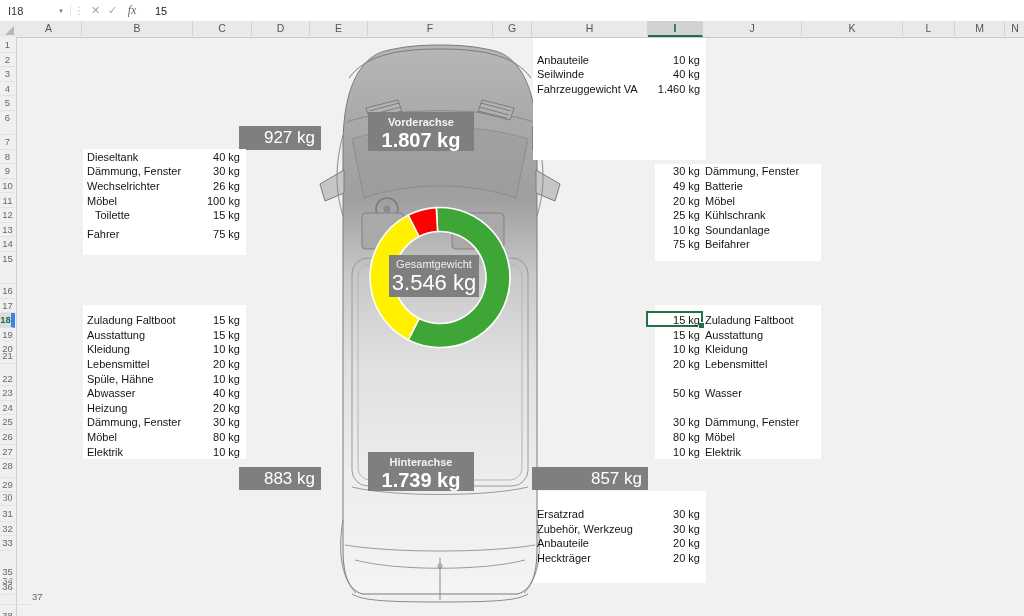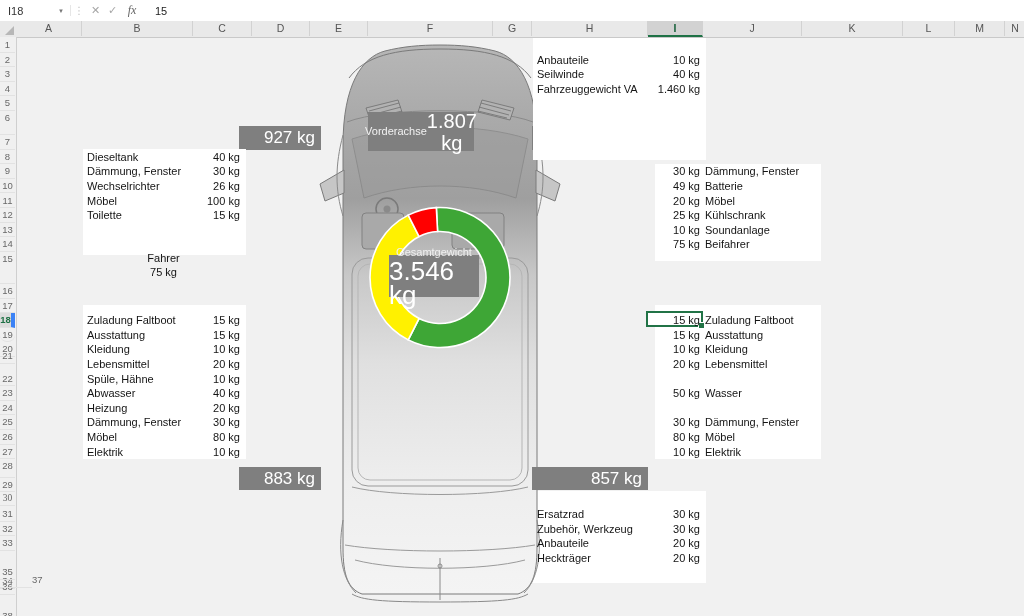--- a/index.html
+++ b/index.html
@@ -31,36 +31,36 @@
          border-bottom:1px solid #e2e2e2;box-sizing:border-box;line-height:14.6px;cursor:pointer;}
   .row-h.sel{color:#1e7145;font-weight:bold;background:#dcdcdc;border-right:4px solid #3b82f6;}
   
   .sheet{position:absolute;left:16px;top:37px;right:0;bottom:0;}
   .sheet .inner{position:absolute;left:-16px;top:-37px;width:1024px;height:616px;}
   .block{position:absolute;background:#ffffff;}
   .van-svg{position:absolute;left:0;top:0;z-index:1;}
   .gbox{position:absolute;background:#7f7f7f;color:#fff;z-index:3;}
   .gbox.corner-w{display:flex;align-items:center;justify-content:flex-end;
                  padding-right:6px;box-sizing:border-box;font-size:17px;}
-  .gbox.axle{display:flex;flex-direction:row;align-items:center;justify-content:center;
-             text-align:center;box-sizing:border-box;}
+  .gbox.axle{display:flex;flex-direction:column;align-items:center;justify-content:flex-end;
+             text-align:center;box-sizing:border-box;font-weight:bold;}
   .axle .a-label{font-size:11px;line-height:13px;color:#f2f2f2;}
   .axle .a-value{font-size:20px;line-height:22px;}
   .list{position:absolute;background:#fff;font-size:11px;color:#141414;z-index:4;}
   .li{position:absolute;left:0;right:0;height:14.6px;display:flex;align-items:center;line-height:14.4px;cursor:cell;}
   .lt .li{padding:0 6px 0 4px;}
   .lt .ll{flex:1;white-space:nowrap;}
   .lt .lv{text-align:right;white-space:nowrap;}
   .rt .lv{width:45px;text-align:right;flex:none;white-space:nowrap;}
   .rt .ll{margin-left:5px;flex:1;white-space:nowrap;}
   .donut-svg{position:absolute;left:0;top:0;z-index:5;}
   .center-box{position:absolute;left:389px;top:255px;width:90px;height:42px;background:#7f7f7f;
               color:#fff;z-index:6;display:flex;flex-direction:column;align-items:center;justify-content:center;}
   .center-box .c-label{font-size:11px;line-height:13px;color:#f0f0f0;}
-  .center-box .c-value{font-size:26px;line-height:24px;}
+  .center-box .c-value{font-size:22px;line-height:24px;}
   .selection{position:absolute;left:646px;top:311px;width:57px;height:16px;border:2px solid #217346;
              background:#fff;box-sizing:border-box;z-index:2;}
   .selection .fill-handle{position:absolute;right:-4px;bottom:-4px;width:5px;height:5px;
              background:#217346;border:1px solid #fff;}
 </style>
 </head>
 <body>
 
 <div class="screen">
 
@@ -123,21 +123,21 @@
       <div class="row-h" style="top: 407.6px; height: 14.6px;">27</div>
       <div class="row-h" style="top: 422.2px; height: 18.6px;">28</div>
       <div class="row-h" style="top: 440.8px; height: 14.6px;">29</div>
       <div class="row-h" style="top: 454px; height: 14.6px; font-family: Liberation Serif, serif;">30</div>
       <div class="row-h" style="top: 470px; height: 14.6px;">31</div>
       <div class="row-h" style="top: 484.6px; height: 14.6px;">32</div>
       <div class="row-h" style="top: 499.2px; height: 14.6px;">33</div>
       <div class="row-h" style="top: 537px; height: 14.6px;">34</div>
       <div class="row-h" style="top: 528.4px; height: 14.6px;">35</div>
       <div class="row-h" style="top: 543px; height: 14.6px;">36</div>
-      <div class="row-h" style="top: 536px; height: 14.6px; padding-left: 32px;">37</div>
+      <div class="row-h" style="top: 553px; height: 14.6px; padding-left: 32px;">37</div>
       <div class="row-h" style="top: 572.2px; height: 14.6px;">38</div>
     </div>
 
   <div class="sheet">
     <div class="inner">
 
       <div class="block" style="left:533px;top:38px;width:173px;height:122px;"></div>
       <div class="block" style="left:83px;top:149px;width:163px;height:106px;"></div>
       <div class="block" style="left:655px;top:164px;width:166px;height:97px;"></div>
       <div class="block" style="left:83px;top:305px;width:163px;height:154px;"></div>
@@ -201,20 +201,24 @@
       <div class="gbox corner-w" style="left:239px;top:467px;width:82px;height:23px;">
         <span>883 kg</span>
       </div>
       <div class="gbox corner-w" style="left:532px;top:467px;width:116px;height:23px;">
         <span>857 kg</span>
       </div>
       <div class="gbox axle" style="left:368px;top:112px;width:106px;height:39px;">
         <span class="a-label">Vorderachse</span>
         <span class="a-value">1.807 kg</span>
       </div>
+      <div class="gbox axle" style="left:368px;top:452px;width:106px;height:39px;">
+        <span class="a-label">Hinterachse</span>
+        <span class="a-value">1.739 kg</span>
+      </div>
 
       <div class="list lt" style="left:533px;top:38px;width:173px;height:122px;">
           <div class="li" style="top: 14.6px;">
             <span class="ll">Anbauteile</span>
             <span class="lv">10 kg</span>
           </div>
           <div class="li" style="top: 29.2px;">
             <span class="ll">Seilwinde</span>
             <span class="lv">40 kg</span>
           </div>
@@ -233,29 +237,29 @@
             <span class="lv">30 kg</span>
           </div>
           <div class="li" style="top: 29.9px;">
             <span class="ll">Wechselrichter</span>
             <span class="lv">26 kg</span>
           </div>
           <div class="li" style="top: 44.5px;">
             <span class="ll">Möbel</span>
             <span class="lv">100 kg</span>
           </div>
-          <div class="li" style="top: 59.1px;">
+          <div class="li" style="top: 59.1px; margin-left: 8px;">
             <span class="ll">Toilette</span>
             <span class="lv">15 kg</span>
           </div>
           <div class="li" style="top: 73.7px;">
             <span class="ll"></span>
             <span class="lv"></span>
           </div>
-          <div class="li" style="top: 102px; flex-direction: column;">
+          <div class="li" style="top: 78px;">
             <span class="ll">Fahrer</span>
             <span class="lv">75 kg</span>
           </div>
         </div>
       <div class="list rt" style="left:655px;top:164px;width:166px;height:97px;background:transparent;">
           <div class="li" style="top: 0.3px;">
             <span class="lv">30 kg</span>
             <span class="ll">Dämmung, Fenster</span>
           </div>
           <div class="li" style="top: 14.9px;">

